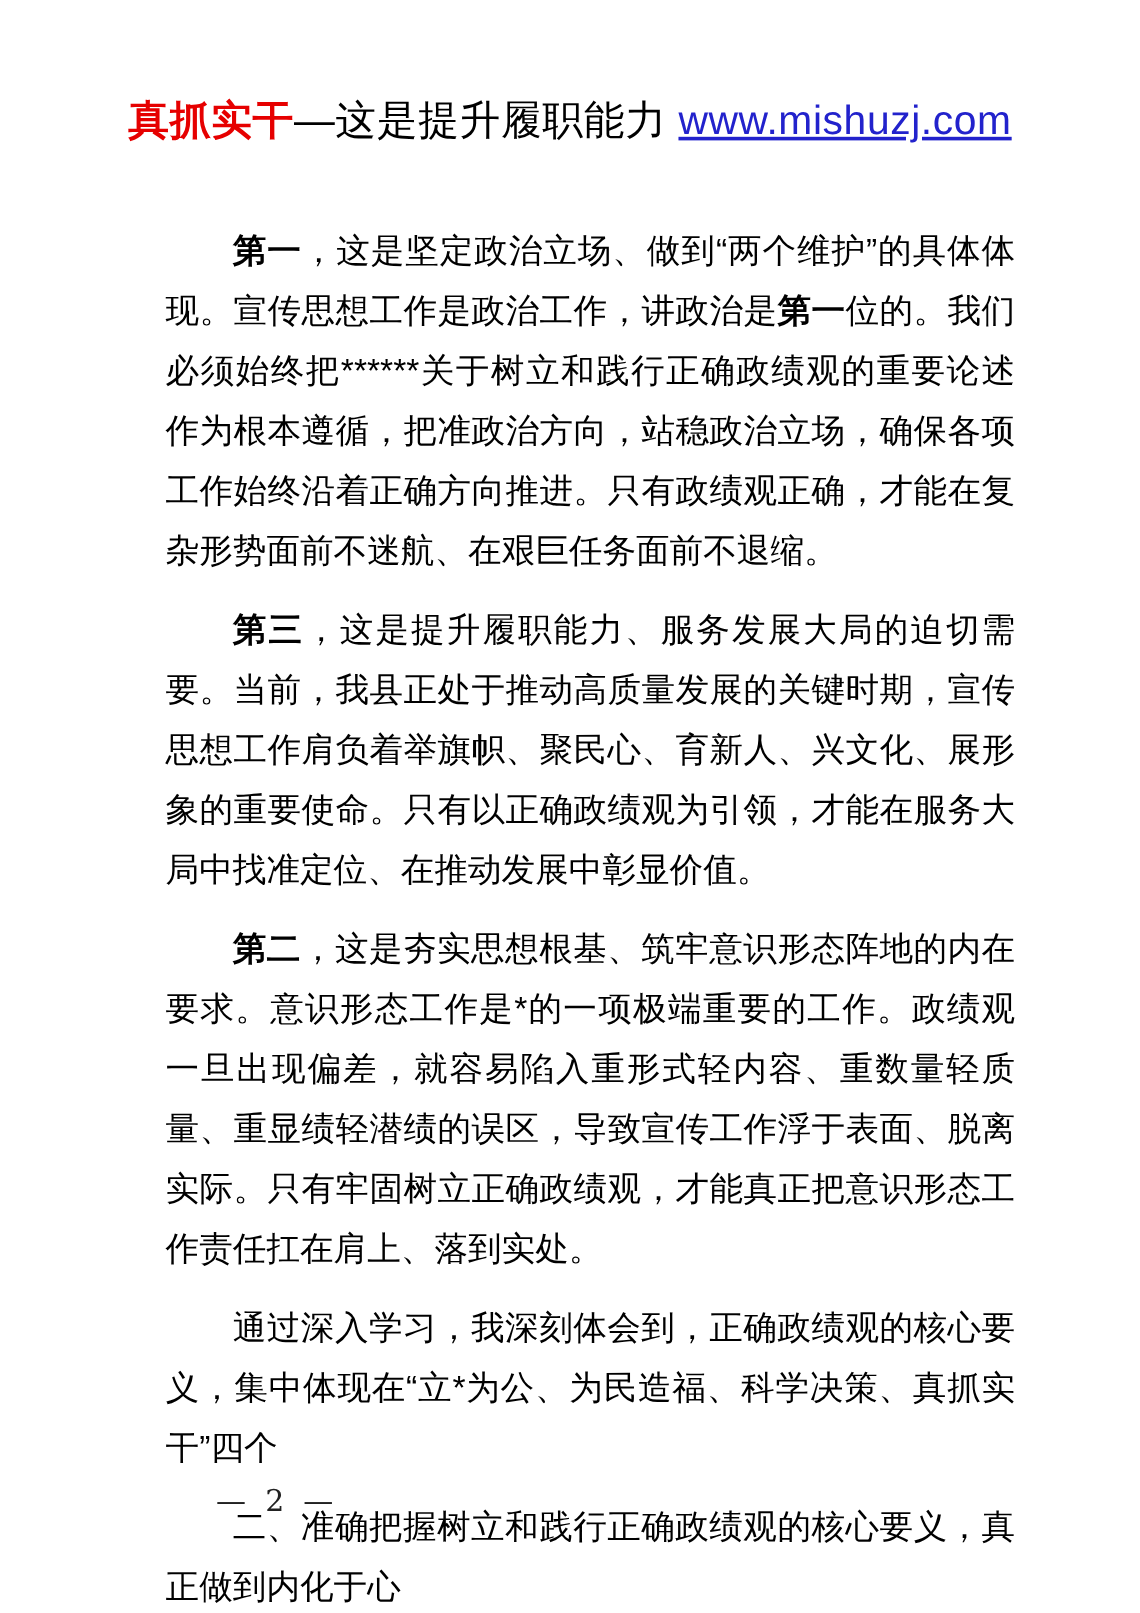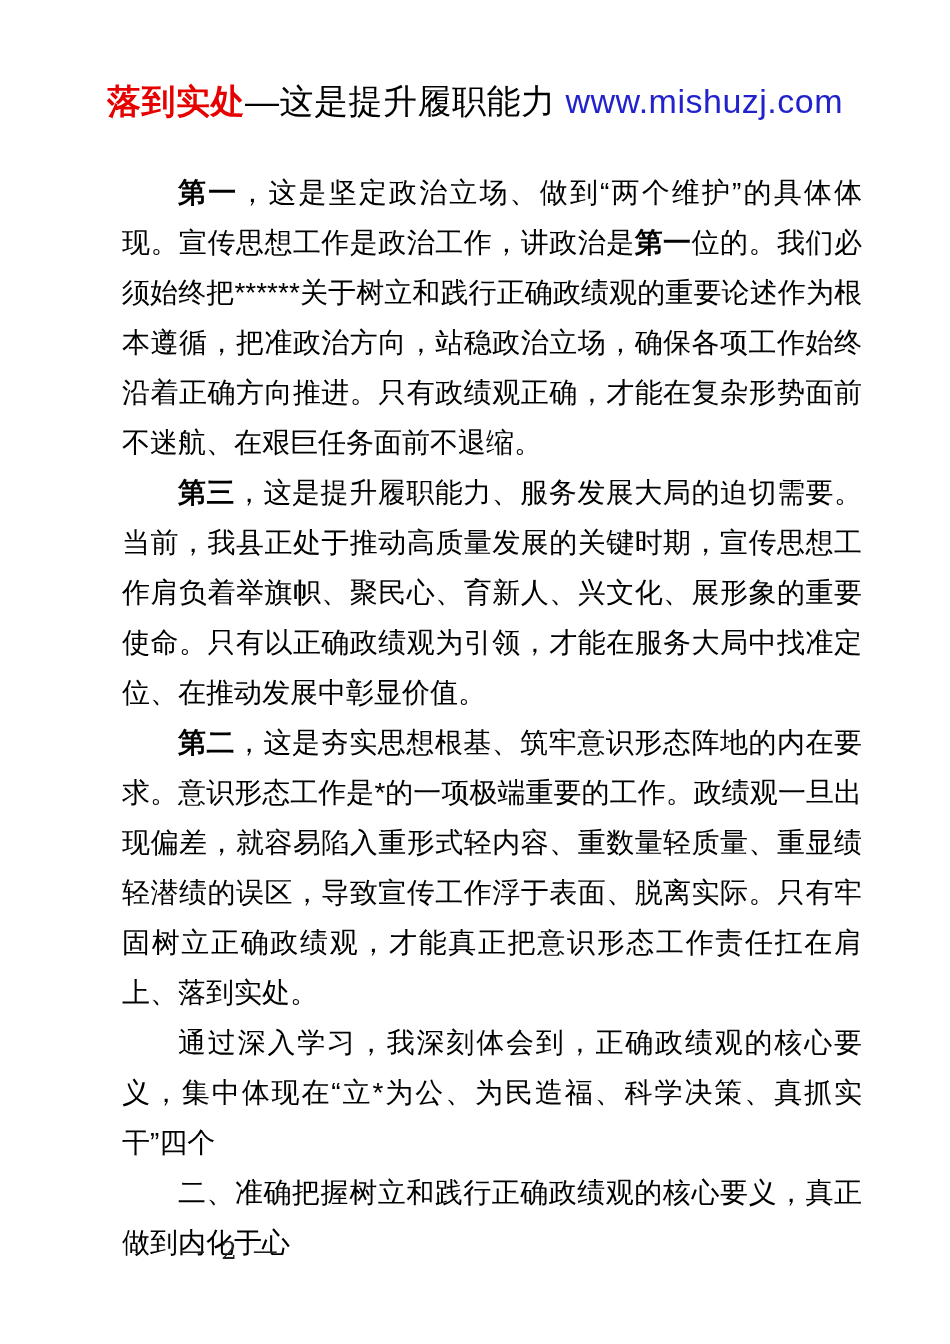--- a/index.html
+++ b/index.html
@@ -31,35 +31,36 @@
     color: #e60000;
     font-weight: bold;
   }
   .header .tagline {
     color: #000000;
     font-weight: 500;
   }
   .header .url {
     color: #2222cc;
     cursor: pointer;
+    text-decoration: underline;
   }
   
   .content {
     position: absolute;
     top: 168px;
     left: 122px;
     width: 740px;
     color: #000000;
     font-size: 28px;
     line-height: 50px;
     text-align: justify;
     text-justify: inter-ideograph;
   }
   .content p {
-    margin: 0;
+    margin: 16px;
     padding: 0;
     text-indent: 2em;
     word-break: break-all;
   }
   .content b {
     font-weight: bold;
   }
   
   .footer {
     position: absolute;
@@ -70,21 +71,21 @@
     color: #222222;
     letter-spacing: 4px;
     white-space: pre;
   }
 </style>
 </head>
 <body>
 
 <div class="page">
 
-  <div class="header"><span class="site">落到实处</span><span class="tagline">—这是提升履职能力 </span><span class="url">www.mishuzj.com</span></div>
+  <div class="header"><span class="site">真抓实干</span><span class="tagline">—这是提升履职能力 </span><span class="url">www.mishuzj.com</span></div>
 
   <div class="content">
     <p><b>第一</b><span>，这是坚定政治立场、做到“两个维护”的具体体现。宣传思想工作是政治工作，讲政治是</span><b>第一</b><span>位的。我们必须始终把******关于树立和践行正确政绩观的重要论述作为根本遵循，把准政治方向，站稳政治立场，确保各项工作始终沿着正确方向推进。只有政绩观正确，才能在复杂形势面前不迷航、在艰巨任务面前不退缩。</span></p>
     <p><b>第三</b><span>，这是提升履职能力、服务发展大局的迫切需要。当前，我县正处于推动高质量发展的关键时期，宣传思想工作肩负着举旗帜、聚民心、育新人、兴文化、展形象的重要使命。只有以正确政绩观为引领，才能在服务大局中找准定位、在推动发展中彰显价值。</span></p>
     <p><b>第二</b><span>，这是夯实思想根基、筑牢意识形态阵地的内在要求。意识形态工作是*的一项极端重要的工作。政绩观一旦出现偏差，就容易陷入重形式轻内容、重数量轻质量、重显绩轻潜绩的误区，导致宣传工作浮于表面、脱离实际。只有牢固树立正确政绩观，才能真正把意识形态工作责任扛在肩上、落到实处。</span></p>
     <p><span>通过深入学习，我深刻体会到，正确政绩观的核心要义，集中体现在“立*为公、为民造福、科学决策、真抓实干”四个</span></p>
     <p><span>二、准确把握树立和践行正确政绩观的核心要义，真正做到内化于心</span></p>
   </div>
 
   <div class="footer"><span>— 2 —</span></div>

